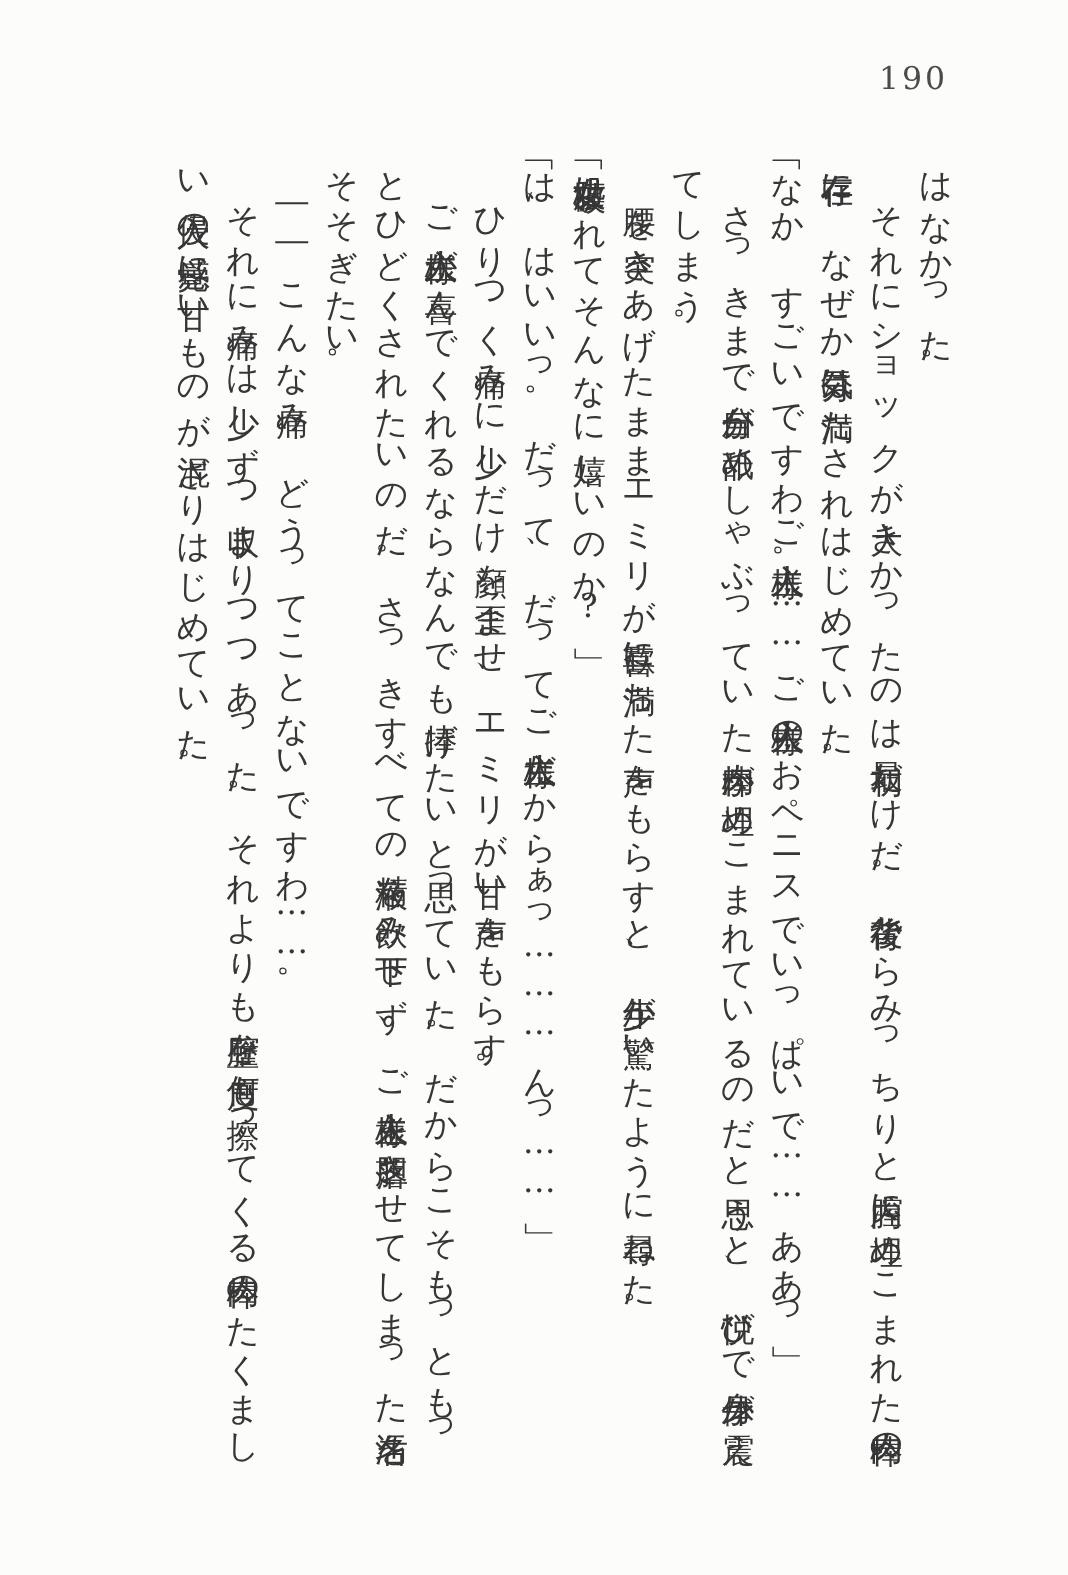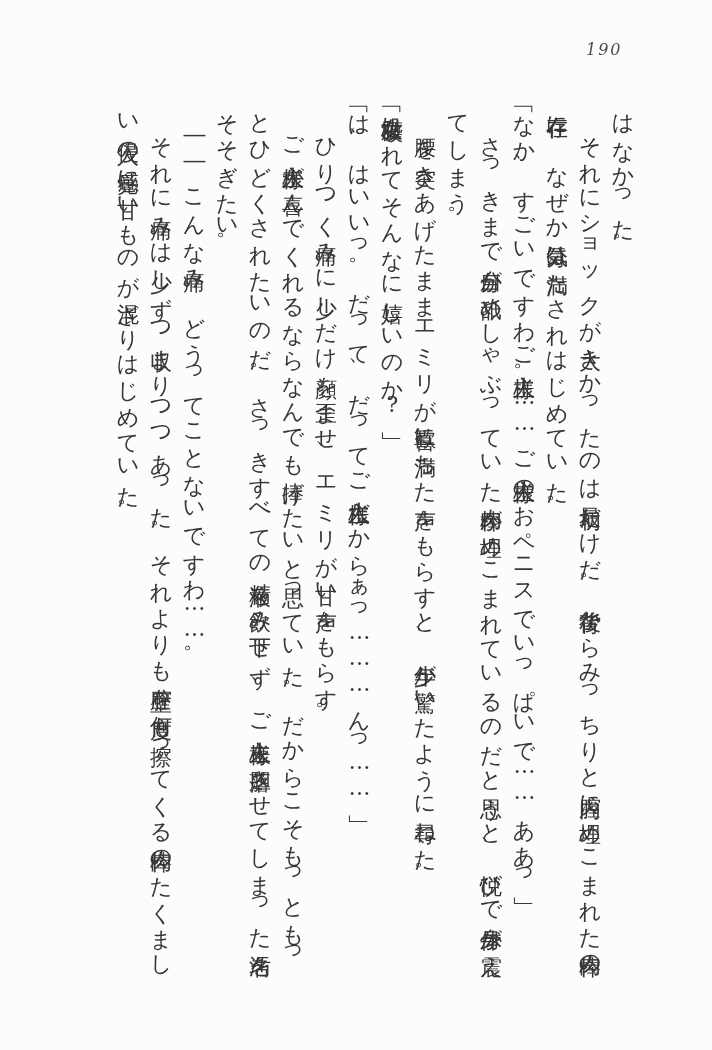--- a/index.html
+++ b/index.html
@@ -14,22 +14,21 @@
     margin: 0 auto;
     background: #fcfcfa;
     overflow: hidden;
     font-family: "DejaVu Serif", "Liberation Serif", serif;
   }
   .page-number {
     position: absolute;
     top: 40px;
     left: 586px;
     font-family: "DejaVu Serif", "Liberation Serif", serif;
-    font-style: italic;
-    font-size: 16px;
+    font-size: 21px;
     letter-spacing: 2px;
     color: #4b4b4b;
   }
   .text-block {
     position: absolute;
     top: 99px;
     right: 72px;
     width: 564px;
     height: 868px;
     writing-mode: vertical-rl;

